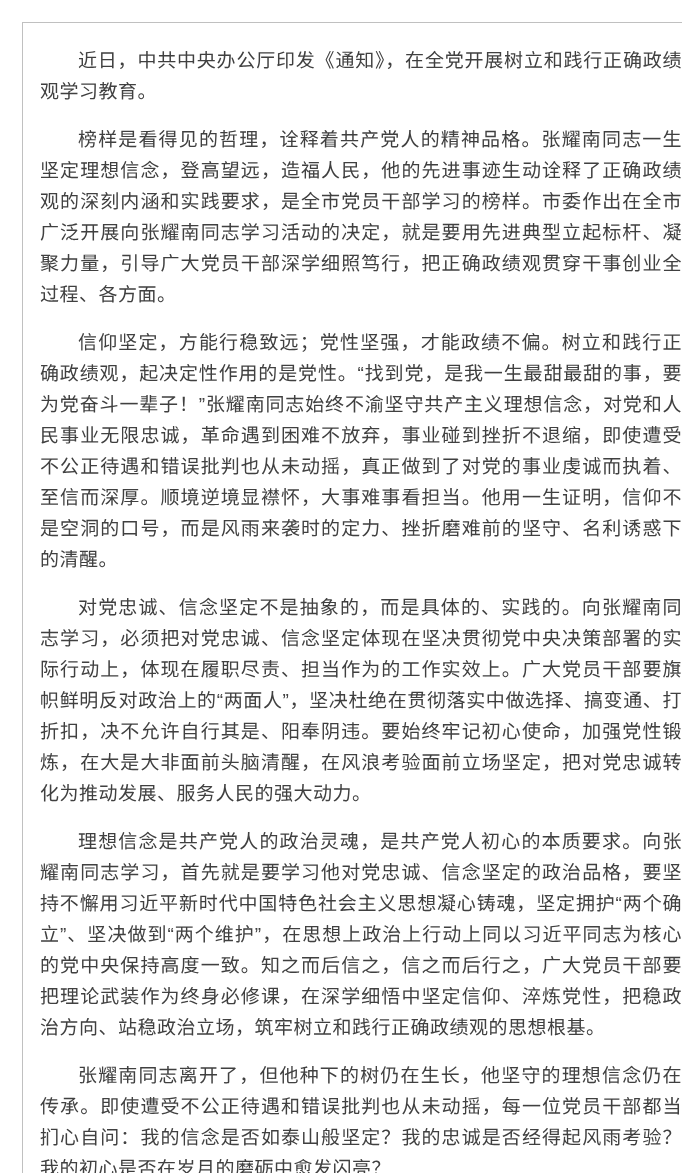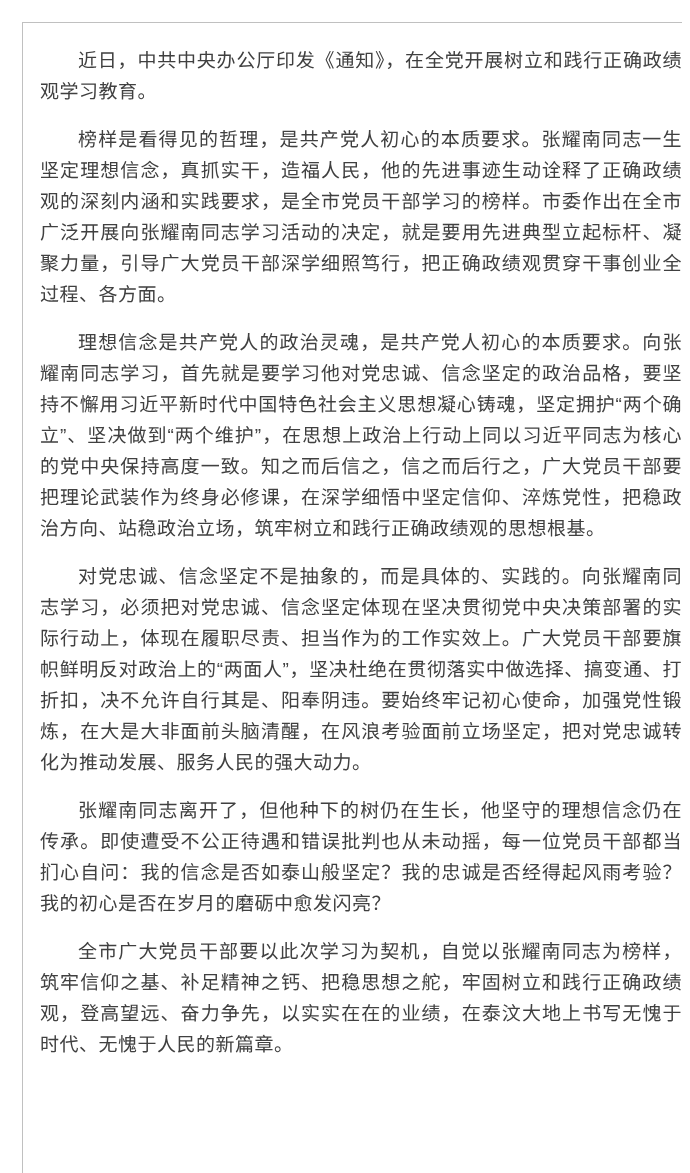--- a/index.html
+++ b/index.html
@@ -37,20 +37,21 @@
   }
   .para:last-child{ margin-bottom:0; }
 </style>
 </head>
 <body>
 
 <div class="page">
   <article class="doc">
     <div id="article-body">
         <p class="para">近日，中共中央办公厅印发《通知》，在全党开展树立和践行正确政绩观学习教育。</p>
-        <p class="para">榜样是看得见的哲理，是共产党人初心的本质要求。张耀南同志一生坚定理想信念，真抓实干，造福人民，他的先进事迹生动诠释了正确政绩观的深刻内涵和实践要求，是全市党员干部学习的榜样。市委作出在全市广泛开展向张耀南同志学习活动的决定，就是要用先进典型立起标杆、凝聚力量，引导广大党员干部深学细照笃行，把正确政绩观贯穿干事创业全过程、各方面。</p>
+        <p class="para">榜样是看得见的哲理，诠释着共产党人的精神品格。张耀南同志一生坚定理想信念，登高望远，造福人民，他的先进事迹生动诠释了正确政绩观的深刻内涵和实践要求，是全市党员干部学习的榜样。市委作出在全市广泛开展向张耀南同志学习活动的决定，就是要用先进典型立起标杆、凝聚力量，引导广大党员干部深学细照笃行，把正确政绩观贯穿干事创业全过程、各方面。</p>
+        <p class="para">信仰坚定，方能行稳致远；党性坚强，才能政绩不偏。树立和践行正确政绩观，起决定性作用的是党性。“找到党，是我一生最甜最甜的事，要为党奋斗一辈子！”张耀南同志始终不渝坚守共产主义理想信念，对党和人民事业无限忠诚，革命遇到困难不放弃，事业碰到挫折不退缩，即使遭受不公正待遇和错误批判也从未动摇，真正做到了对党的事业虔诚而执着、至信而深厚。顺境逆境显襟怀，大事难事看担当。他用一生证明，信仰不是空洞的口号，而是风雨来袭时的定力、挫折磨难前的坚守、名利诱惑下的清醒。</p>
+        <p class="para">对党忠诚、信念坚定不是抽象的，而是具体的、实践的。向张耀南同志学习，必须把对党忠诚、信念坚定体现在坚决贯彻党中央决策部署的实际行动上，体现在履职尽责、担当作为的工作实效上。广大党员干部要旗帜鲜明反对政治上的“两面人”，坚决杜绝在贯彻落实中做选择、搞变通、打折扣，决不允许自行其是、阳奉阴违。要始终牢记初心使命，加强党性锻炼，在大是大非面前头脑清醒，在风浪考验面前立场坚定，把对党忠诚转化为推动发展、服务人民的强大动力。</p>
         <p class="para">理想信念是共产党人的政治灵魂，是共产党人初心的本质要求。向张耀南同志学习，首先就是要学习他对党忠诚、信念坚定的政治品格，要坚持不懈用习近平新时代中国特色社会主义思想凝心铸魂，坚定拥护“两个确立”、坚决做到“两个维护”，在思想上政治上行动上同以习近平同志为核心的党中央保持高度一致。知之而后信之，信之而后行之，广大党员干部要把理论武装作为终身必修课，在深学细悟中坚定信仰、淬炼党性，把稳政治方向、站稳政治立场，筑牢树立和践行正确政绩观的思想根基。</p>
-        <p class="para">对党忠诚、信念坚定不是抽象的，而是具体的、实践的。向张耀南同志学习，必须把对党忠诚、信念坚定体现在坚决贯彻党中央决策部署的实际行动上，体现在履职尽责、担当作为的工作实效上。广大党员干部要旗帜鲜明反对政治上的“两面人”，坚决杜绝在贯彻落实中做选择、搞变通、打折扣，决不允许自行其是、阳奉阴违。要始终牢记初心使命，加强党性锻炼，在大是大非面前头脑清醒，在风浪考验面前立场坚定，把对党忠诚转化为推动发展、服务人民的强大动力。</p>
         <p class="para">张耀南同志离开了，但他种下的树仍在生长，他坚守的理想信念仍在传承。即使遭受不公正待遇和错误批判也从未动摇，每一位党员干部都当扪心自问：我的信念是否如泰山般坚定？我的忠诚是否经得起风雨考验？我的初心是否在岁月的磨砺中愈发闪亮？</p>
         <p class="para">全市广大党员干部要以此次学习为契机，自觉以张耀南同志为榜样，筑牢信仰之基、补足精神之钙、把稳思想之舵，牢固树立和践行正确政绩观，登高望远、奋力争先，以实实在在的业绩，在泰汶大地上书写无愧于时代、无愧于人民的新篇章。</p>
       </div>
   </article>
 </div>
 
 </body></html>

